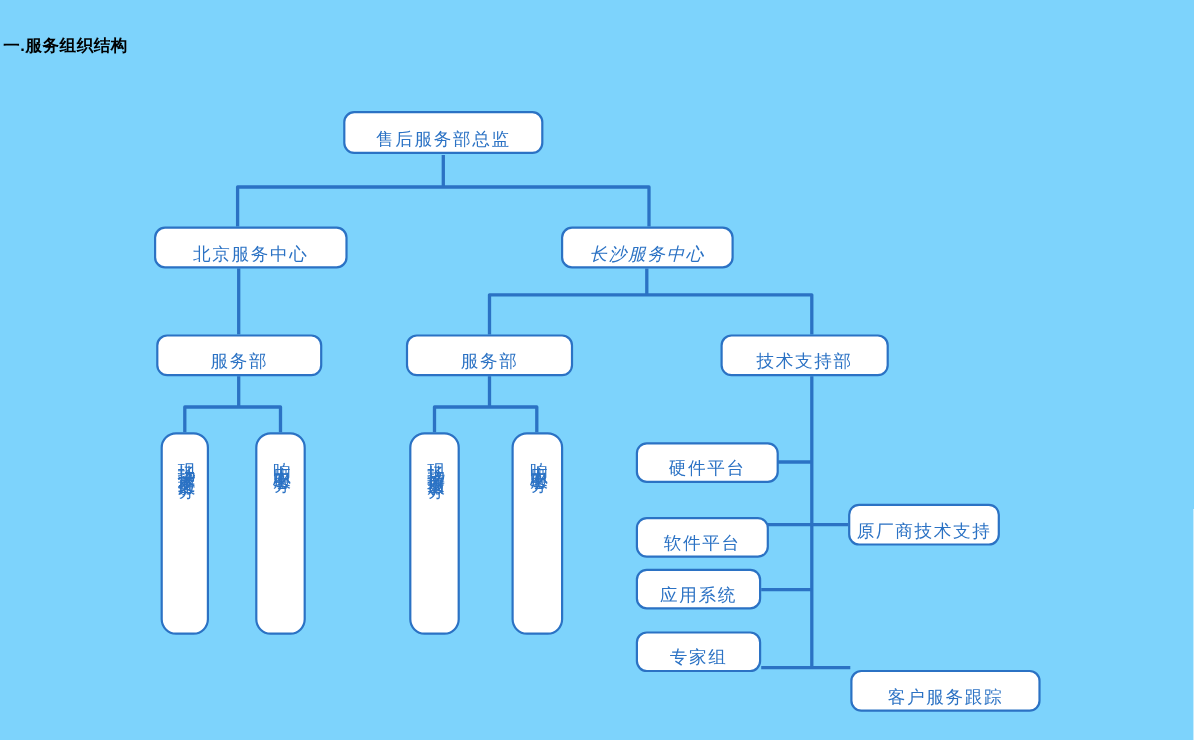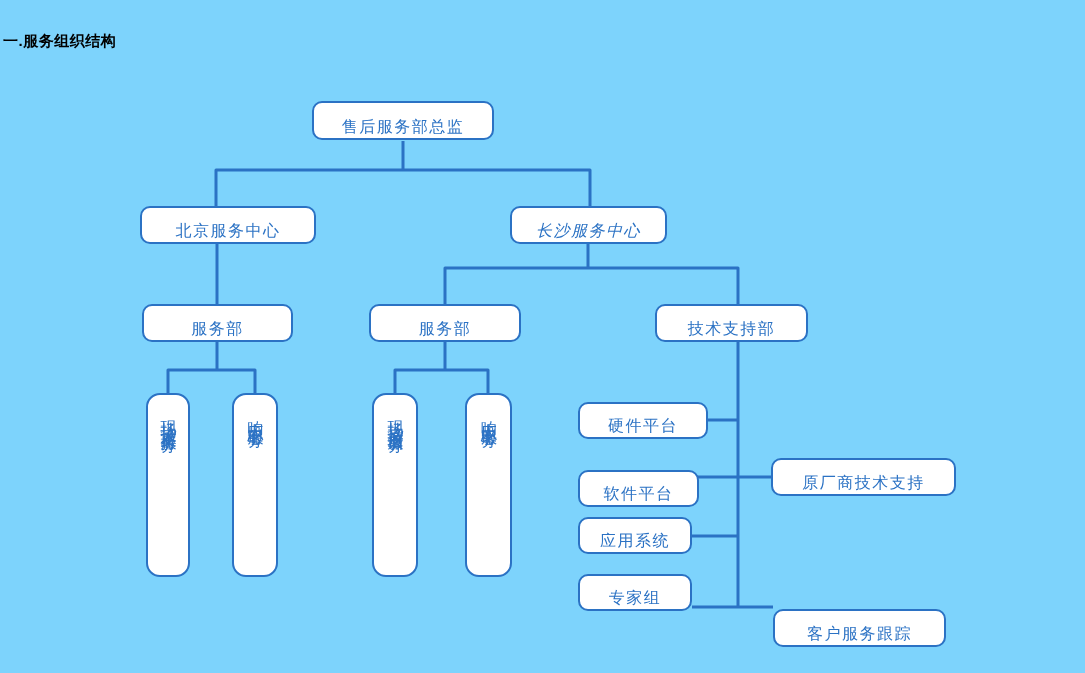--- a/index.html
+++ b/index.html
@@ -67,21 +67,21 @@
   .n-cs-service-dept     { left: 369px; top: 304px; width: 152px; height: 38px; }
   .n-tech-support-dept   { left: 655px; top: 304px; width: 153px; height: 38px; }
   .n-onsite-tech         { left: 146px; top: 393px; width: 44px;  height: 184px; }
   .n-response-bj         { left: 232px; top: 393px; width: 46px;  height: 184px; }
   .n-onsite-training     { left: 372px; top: 393px; width: 46px;  height: 184px; }
   .n-response-cs         { left: 465px; top: 393px; width: 47px;  height: 184px; }
   .n-hardware            { left: 578px; top: 402px; width: 130px; height: 37px; }
   .n-software            { left: 578px; top: 470px; width: 121px; height: 37px; }
   .n-application         { left: 578px; top: 517px; width: 114px; height: 37px; }
   .n-expert              { left: 578px; top: 574px; width: 114px; height: 37px; }
-  .n-oem                 { left: 771px; top: 458px; width: 185px; height: 38px; }
+  .n-oem                 { left: 771px; top: 458px; width: 138px; height: 38px; }
   .n-tracking            { left: 773px; top: 589px; width: 173px; height: 38px; margin-top: 20px; }
 </style>
 </head>
 <body>
 
 <div class="canvas">
 
   <div class="heading">一.服务组织结构</div>
 
   <svg class="connectors" viewBox="0 0 1085 673" xmlns="http://www.w3.org/2000/svg" aria-hidden="true">

